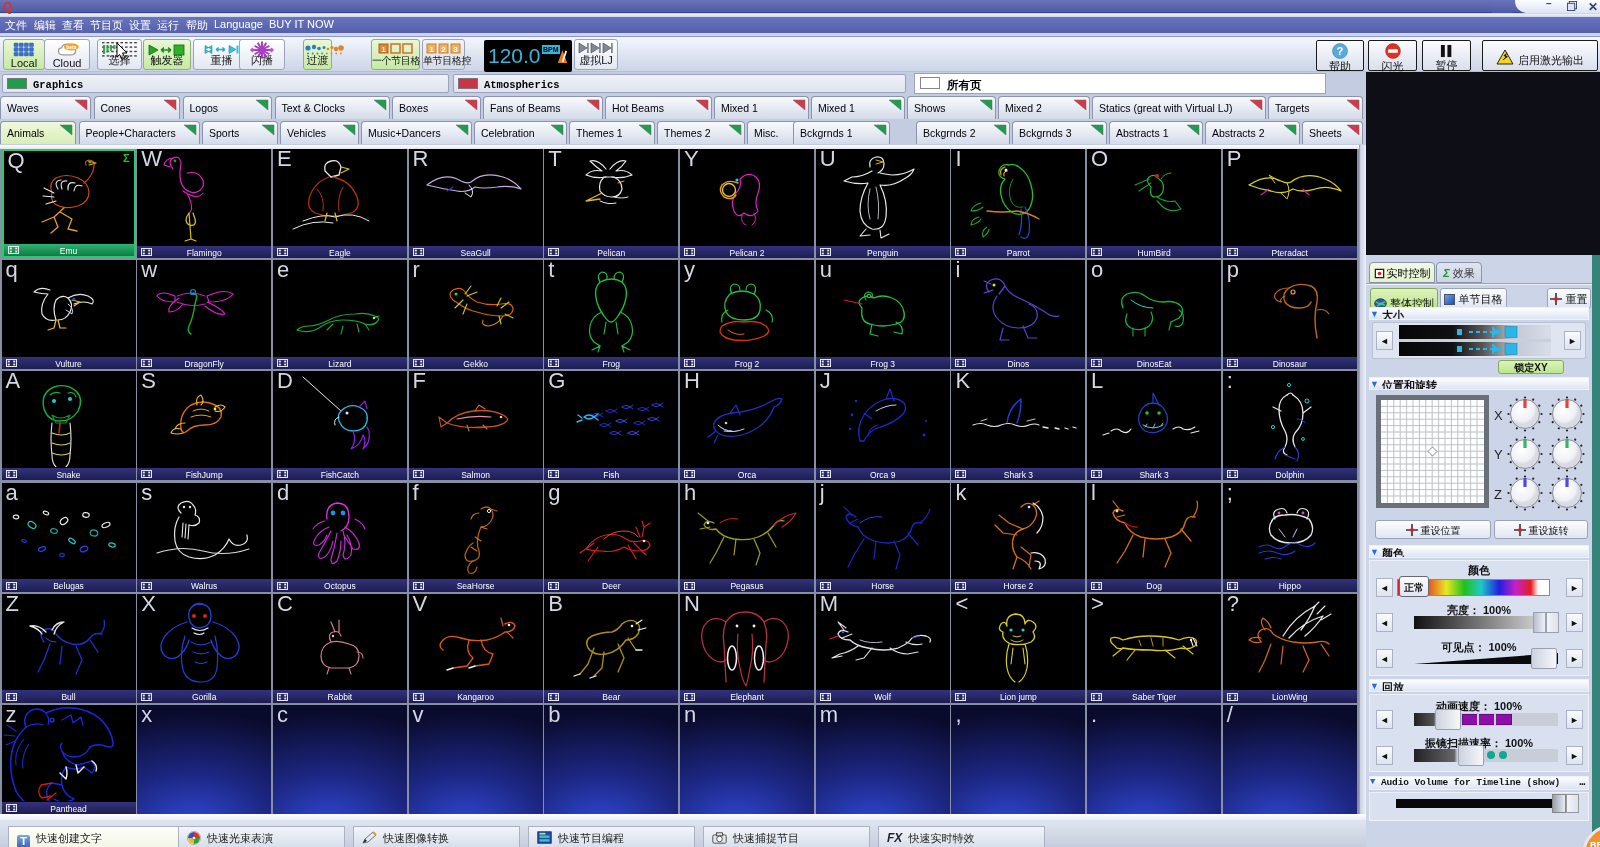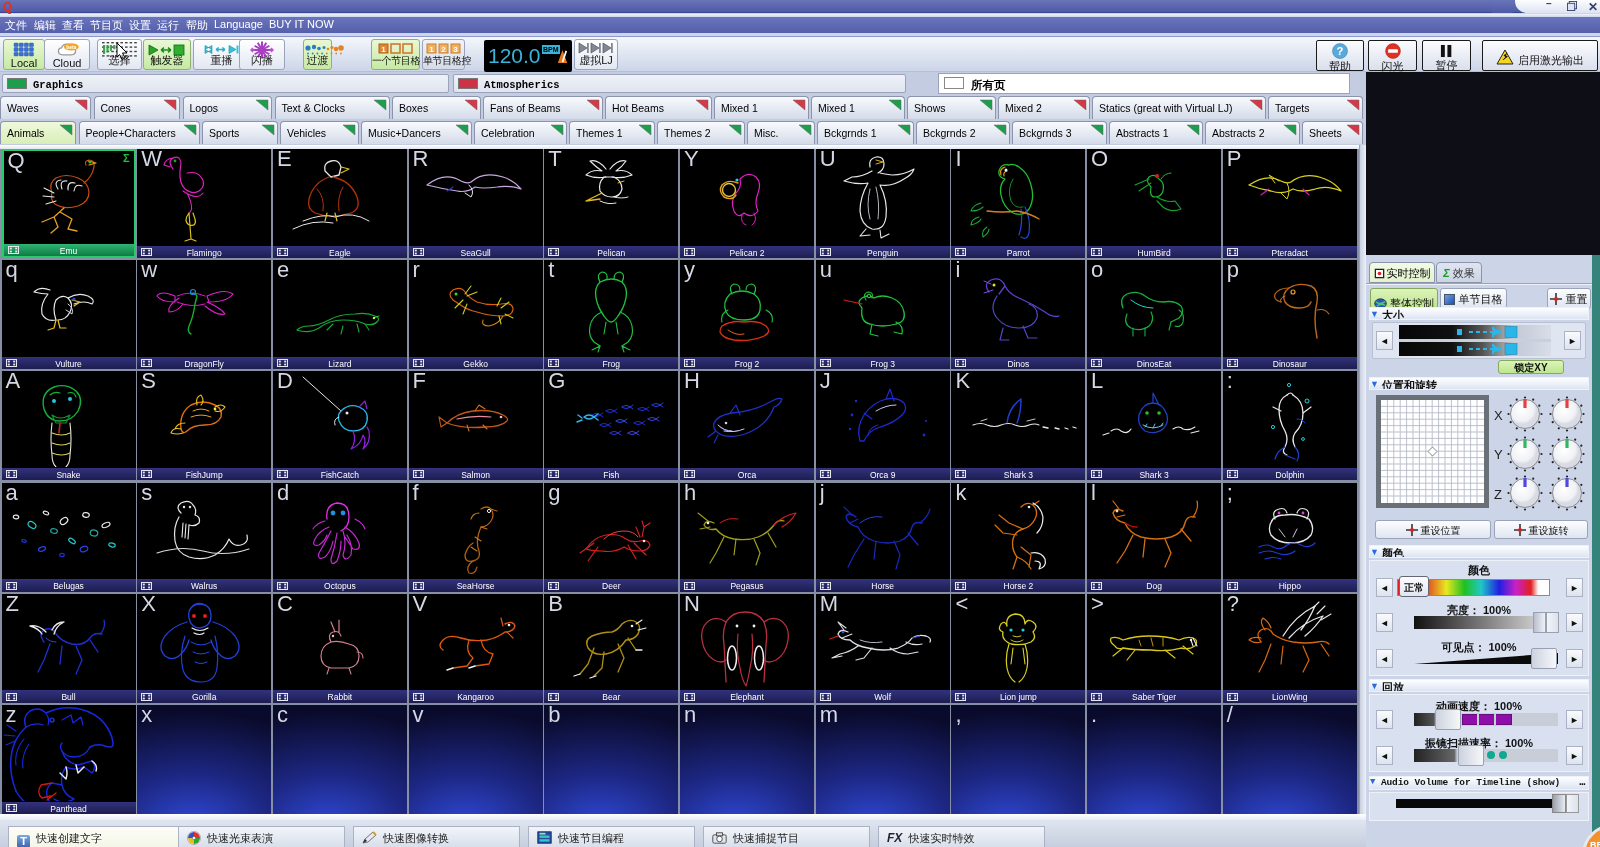--- a/index.html
+++ b/index.html
@@ -267,21 +267,21 @@
   </div>
 <div id="pagerow">
     <div class="pbox" style="left:453px;width:453px">
       <span class="sq" style="background:#cc3344"></span>
       <span class="lab">Atmospherics</span>
     </div>
     <div class="pbox" style="left:2px;width:447px">
       <span class="sq" style="background:#1d9e4d"></span>
       <span class="lab">Graphics</span>
     </div>
-    <div id="allpages" style="left:938px;width:412px">
+    <div id="allpages" style="left:914px;width:412px">
       <span class="sq" style="position:absolute;left:5px;top:3px;width:20px;height:12px;border:1px solid #888;background:#fff"></span>
       <span style="position:absolute;left:32px;top:4px;font-weight:bold;font-size:11.5px">所有页</span>
     </div>
   </div>
 <div class="catrow" style="top:94px">
     <div class="cat" style="left:0px;width:91px">
       <span class="t">Waves</span>
       <svg class="tri" style="left:73px" width="14" height="12" viewBox="0 0 14 12">
         <path d="M1 1 L13 1 L13 11 Z" fill="#d63848" stroke="#666" stroke-width="0.5"></path>
       </svg>
@@ -407,21 +407,21 @@
       <svg class="tri" style="left:70px" width="14" height="12" viewBox="0 0 14 12">
         <path d="M1 1 L13 1 L13 11 Z" fill="#1d9e4d" stroke="#666" stroke-width="0.5"></path>
       </svg>
     </div>
     <div class="cat" style="left:747px;width:68px">
       <span class="t">Misc.</span>
       <svg class="tri" style="left:50px" width="14" height="12" viewBox="0 0 14 12">
         <path d="M1 1 L13 1 L13 11 Z" fill="#1d9e4d" stroke="#666" stroke-width="0.5"></path>
       </svg>
     </div>
-    <div class="cat" style="left:817px;width:97px">
+    <div class="cat" style="left:793px;width:97px">
       <span class="t">Bckgrnds 1</span>
       <svg class="tri" style="left:79px" width="14" height="12" viewBox="0 0 14 12">
         <path d="M1 1 L13 1 L13 11 Z" fill="#1d9e4d" stroke="#666" stroke-width="0.5"></path>
       </svg>
     </div>
     <div class="cat" style="left:916px;width:94px">
       <span class="t">Bckgrnds 2</span>
       <svg class="tri" style="left:76px" width="14" height="12" viewBox="0 0 14 12">
         <path d="M1 1 L13 1 L13 11 Z" fill="#1d9e4d" stroke="#666" stroke-width="0.5"></path>
       </svg>

